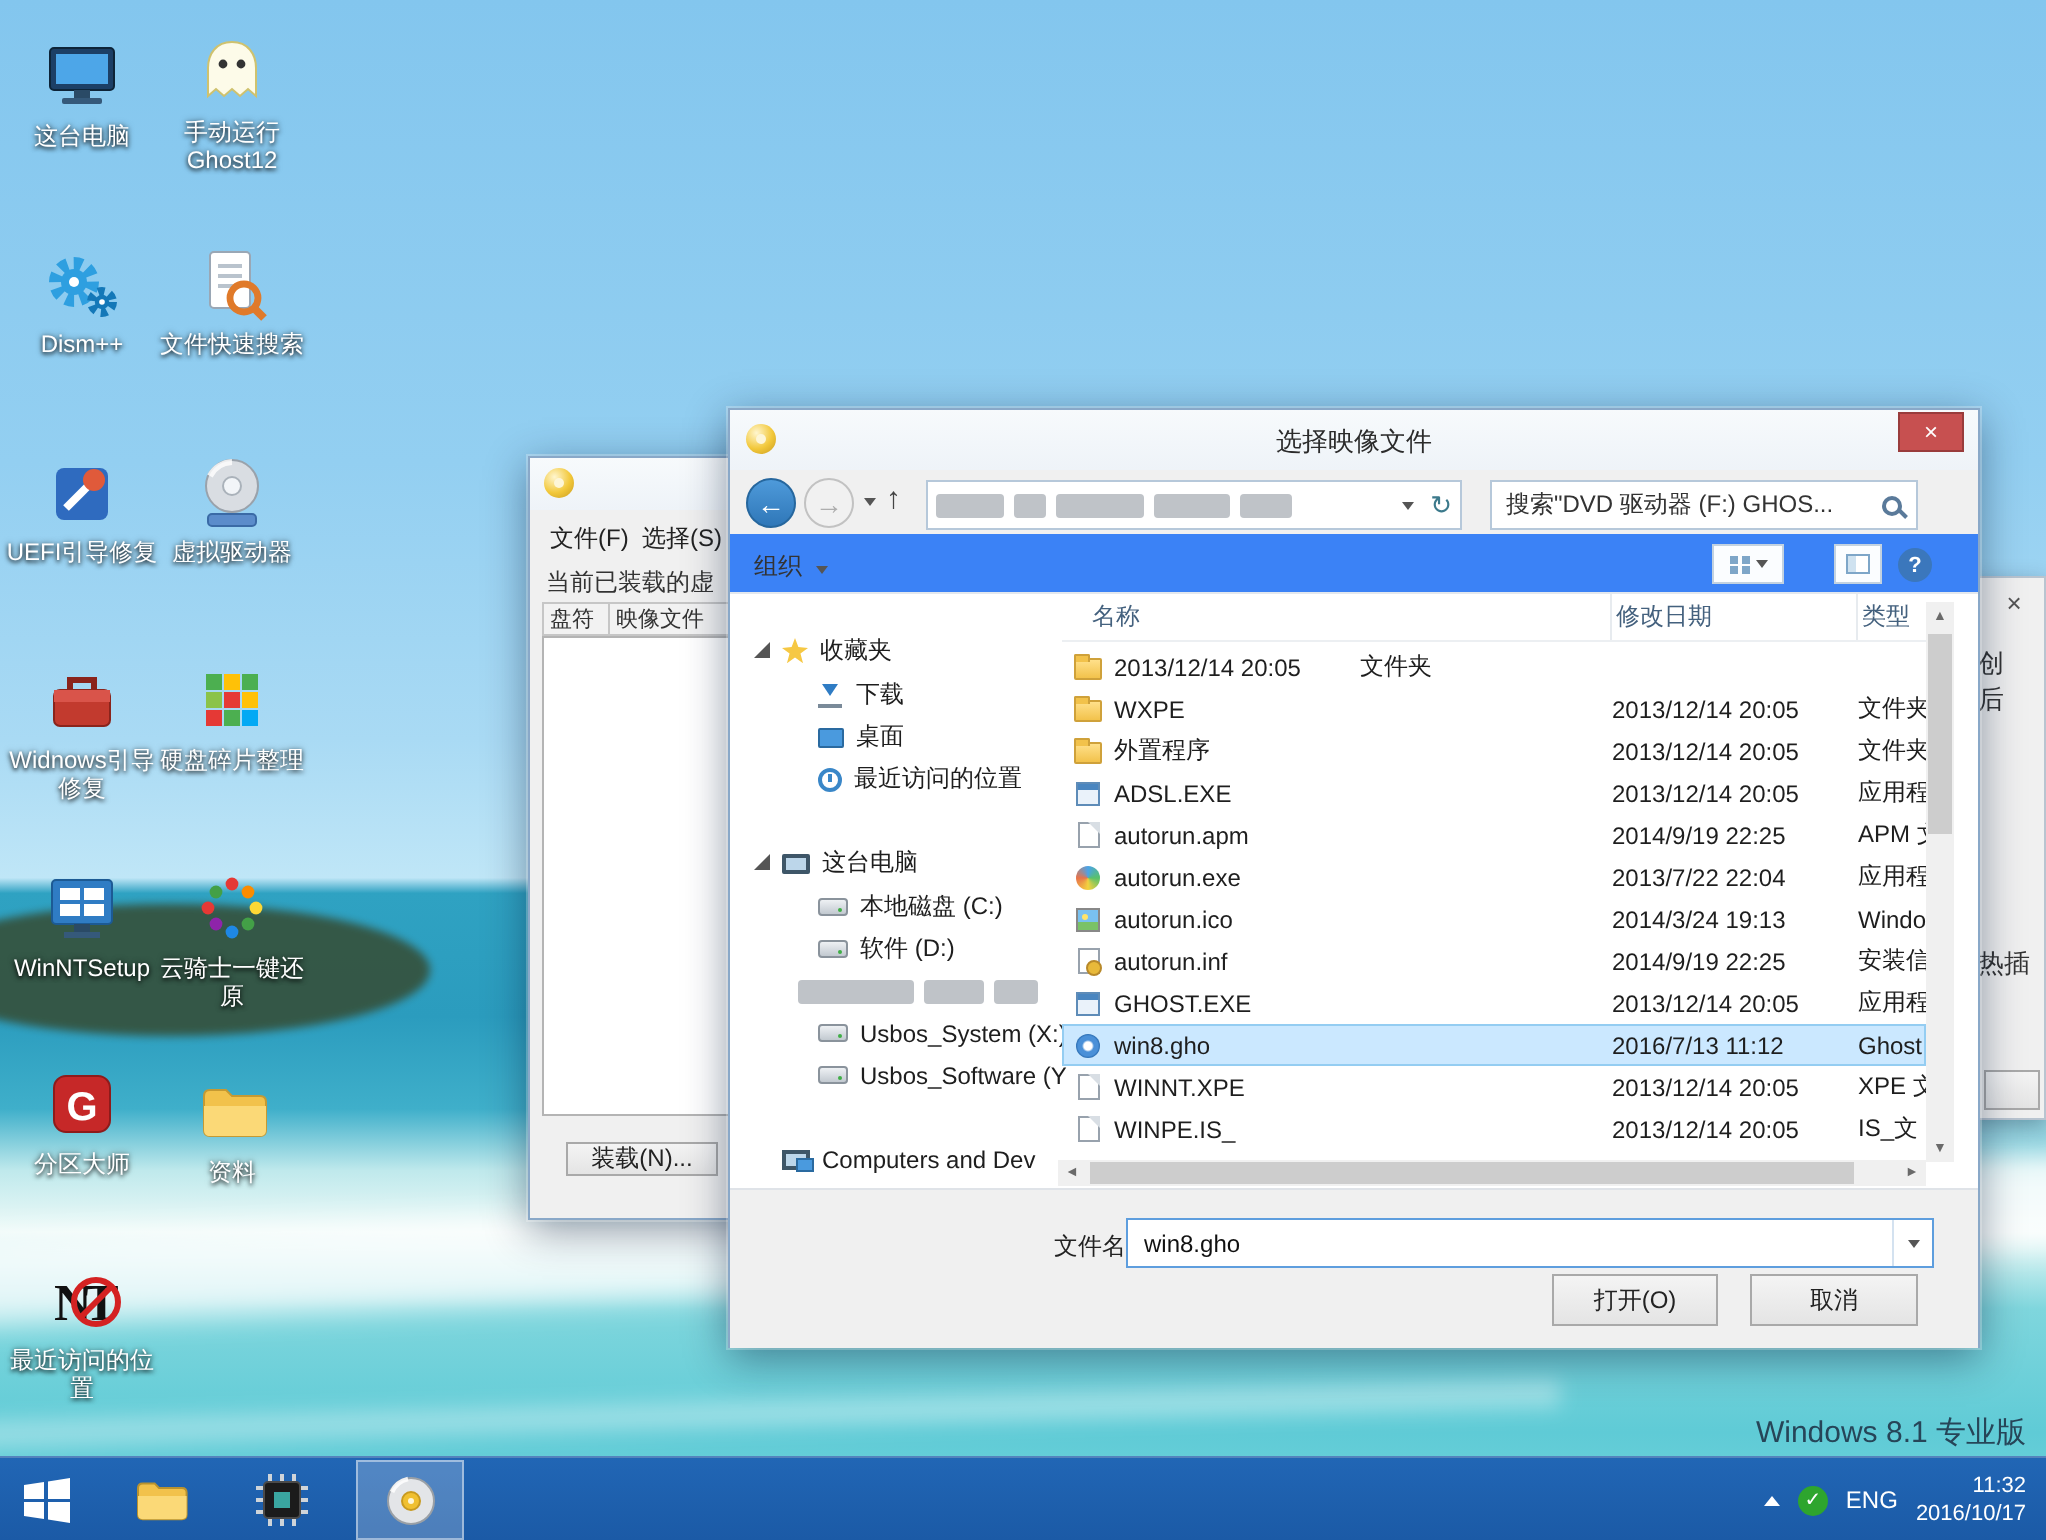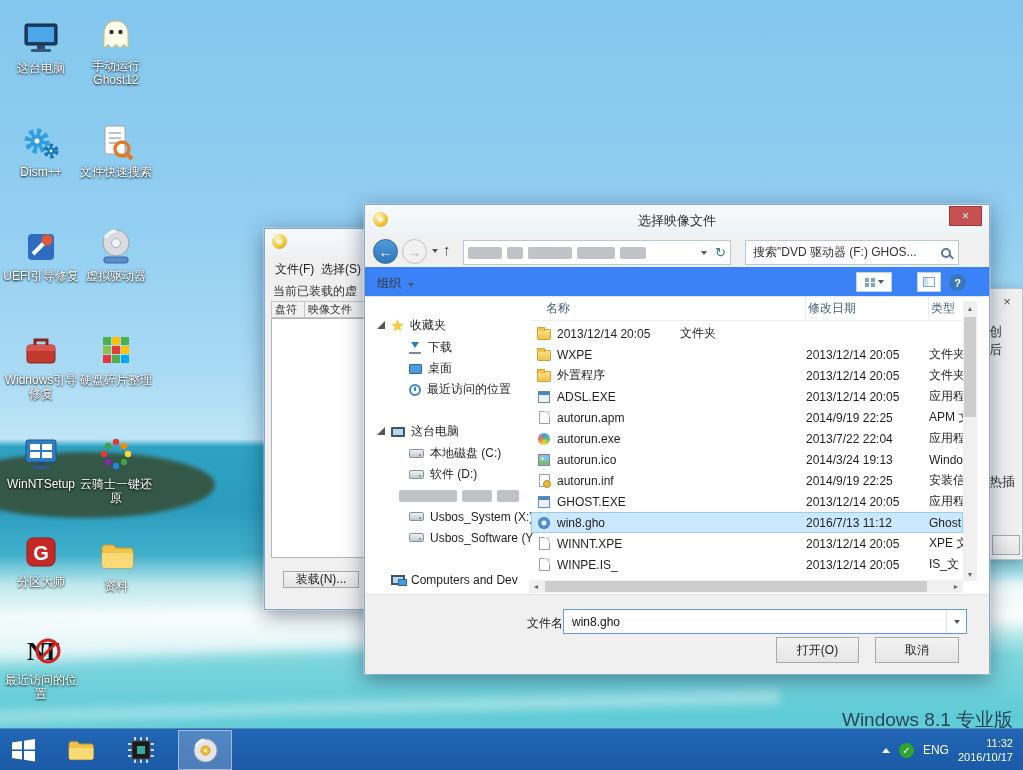--- a/index.html
+++ b/index.html
@@ -9,21 +9,21 @@
   background:linear-gradient(180deg,#83c6ee 0%,#93cff1 30%,#a9daf4 48%,#bfe6f7 57%,
    #2fa2c2 58%,#2b9cbe 66%,#3fafca 72%,#bfe9ec 76%,#eefaf8 80%,#7fd6dd 85%,#5fcbd6 93%,#74d4dc 100%)}
 
 .land{position:absolute;left:-45px;top:452px;width:260px;height:66px;background:#35523d;border-radius:50%;filter:blur(2px);opacity:.92}
 .foam1{position:absolute;left:-30px;top:598px;width:1110px;height:44px;background:rgba(255,255,255,.75);transform:rotate(-2.2deg);filter:blur(7px)}
 .foam2{position:absolute;left:380px;top:556px;width:700px;height:22px;background:rgba(255,255,255,.4);transform:rotate(-2deg);filter:blur(6px)}
 .foam3{position:absolute;left:-20px;top:700px;width:800px;height:14px;background:rgba(255,255,255,.35);transform:rotate(-1.5deg);filter:blur(5px)}
 .dicon{position:absolute;width:76px;text-align:center}
 .dicon .glyph{height:44px;display:flex;align-items:flex-end;justify-content:center}
 .dicon .lbl{margin-top:3px;font-size:12px;line-height:14px;color:#fff;text-shadow:0 1px 2px rgba(0,0,0,.85),0 0 3px rgba(0,0,0,.5);word-break:break-word}
-.watermark{position:absolute;right:10px;top:707px;font-size:19px;color:#223a4e;opacity:.92}
+.watermark{position:absolute;right:10px;top:707px;font-size:15px;color:#223a4e;opacity:.92}
 
 .win{position:absolute;background:#f0f0f0;border:1px solid #89a8c8;box-shadow:0 0 0 1px rgba(255,255,255,.25),0 5px 20px rgba(0,25,55,.45)}
 .titlebar{position:relative;height:30px;background:linear-gradient(#f7fafc,#eef3f8)}
 .tb-title{position:absolute;left:0;right:0;top:7px;text-align:center;font-size:13px;color:#2b2b2b}
 .closebtn{position:absolute;top:1px;right:7px;width:33px;height:20px;background:#c75050;border:1px solid #993c3c;color:#fff;font-size:12px;display:flex;align-items:center;justify-content:center}
 .i-cd-gold{display:inline-block;width:15px;height:15px;border-radius:50%;background:radial-gradient(circle at 35% 30%,#fff6cf,#f2c83a 55%,#c89a20);position:relative}
 .i-cd-gold::after{content:"";position:absolute;left:5px;top:5px;width:5px;height:5px;border-radius:50%;background:#fdf6d8}
 .btn{display:flex;align-items:center;justify-content:center;background:linear-gradient(#f4f4f4,#e4e4e4);border:1px solid #a9a9a9;font-size:12px;color:#222}
 .tri{display:inline-block;width:0;height:0;border-left:3px solid transparent;border-right:3px solid transparent;border-top:4px solid #555}
 

